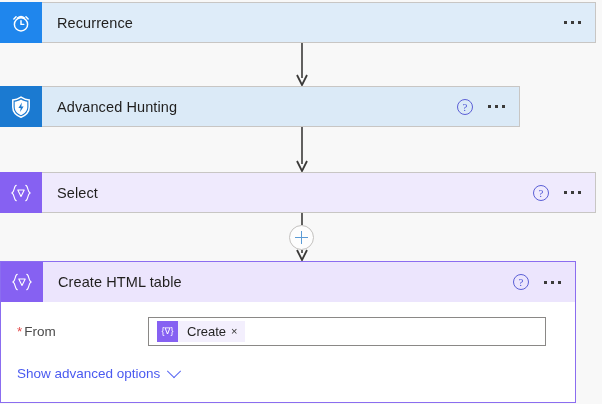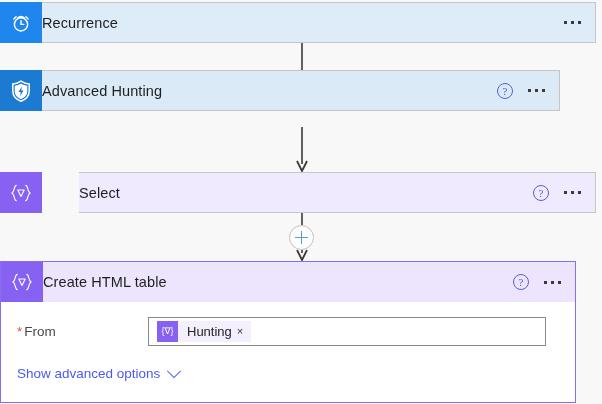--- a/index.html
+++ b/index.html
@@ -36,20 +36,21 @@
     display: flex;
     align-items: center;
     box-sizing: border-box;
     border: 1px solid #c8c6c4;
     border-left: none;
   }
   .card-title {
     flex: 1 1 auto;
     font-size: 14.5px;
     color: #201f1e;
+    padding-left: 15px;
     letter-spacing: .1px;
     white-space: nowrap;
   }
   .card-actions {
     display: flex;
     align-items: center;
     gap: 14px;
     padding-right: 13px;
   }
 
@@ -78,25 +79,25 @@
     height: 3px;
     background: #3b3a39;
     display: block;
   }
 
   
   #card-recurrence        { top: 2px;   width: 596px; height: 41px; }
   #card-recurrence .card-icon { background: #1f86ed; }
   #card-recurrence .card-body { background: #deecf9; }
 
-  #card-advanced-hunting  { top: 70px;  width: 560px; height: 41px; }
+  #card-advanced-hunting  { top: 86px;  width: 520px; height: 41px; }
   #card-advanced-hunting .card-icon { background: #1b7ad1; }
   #card-advanced-hunting .card-body { background: #dbeaf7; }
 
-  #card-select            { top: 172px; width: 596px; height: 41px; gap: 37px; }
+  #card-select            { top: 172px; width: 596px; height: 41px; }
   #card-select .card-icon { background: #8661f2; }
   #card-select .card-body { background: #efeafd; }
 
   
   #card-create-html-table {
     top: 261px;
     width: 576px;
     height: 142px;
     display: block;
     border: 1px solid #8b6df0;
@@ -363,21 +364,21 @@
 
   <div class="expanded-content">
 
     <div class="field-row">
       <div class="field-label">
         <span class="req-star">*</span><span>From</span>
       </div>
       <div class="field-input">
         <span class="token">
           <span class="token-icon">{∇}</span>
-          <span class="token-label">Hunting</span>
+          <span class="token-label">Create</span>
           <span class="token-close">×</span>
         </span>
       </div>
     </div>
 
     <div class="adv-link">
       <span class="label">Show advanced options</span>
       <span class="chev"></span>
     </div>
 

